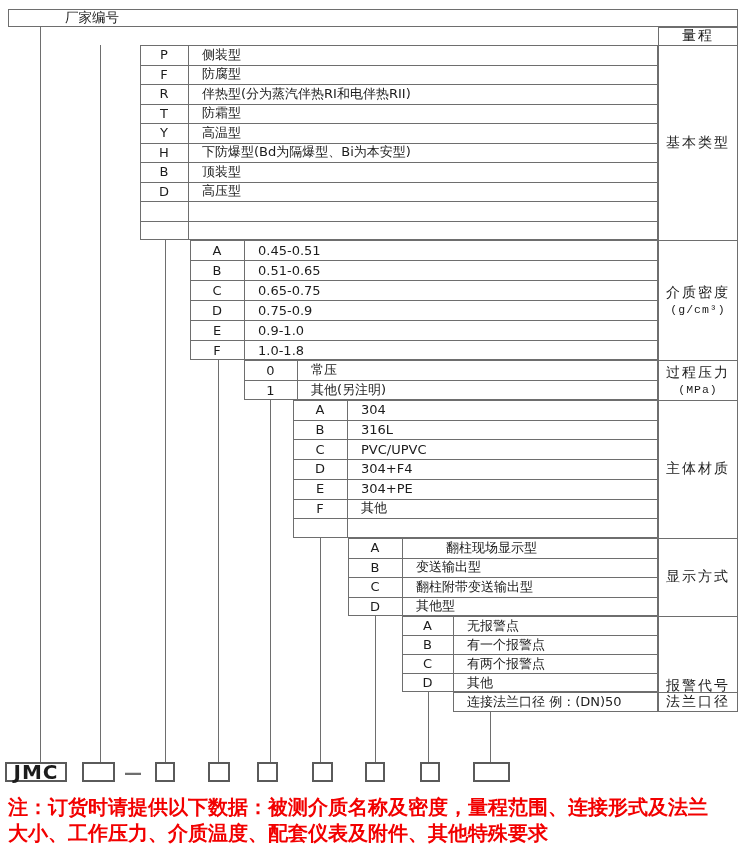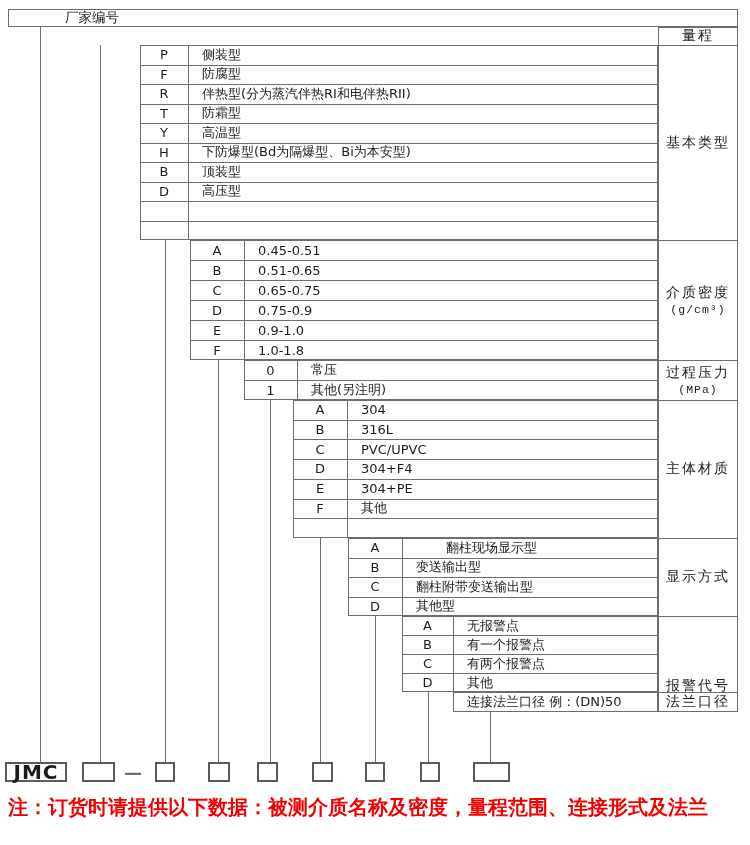--- a/index.html
+++ b/index.html
@@ -195,14 +195,15 @@
       <div class="cbox" style="left: 257px; top: 762px; width: 21px; height: 20px;"></div>
       <div class="cbox" style="left: 312px; top: 762px; width: 21px; height: 20px;"></div>
       <div class="cbox" style="left: 365px; top: 762px; width: 20px; height: 20px;"></div>
       <div class="cbox" style="left: 420px; top: 762px; width: 20px; height: 20px;"></div>
       <div class="cbox" style="left: 473px; top: 762px; width: 37px; height: 20px;"></div>
       <div class="dash" style="left: 115px; top: 762px; width: 36px; height: 20px;">—</div>
     </div>
 
   <div id="note">
     <div>注：订货时请提供以下数据：被测介质名称及密度，量程范围、连接形式及法兰</div>
+    <div>大小、工作压力、介质温度、配套仪表及附件、其他特殊要求</div>
   </div>
 </div>
 
 </body></html>

